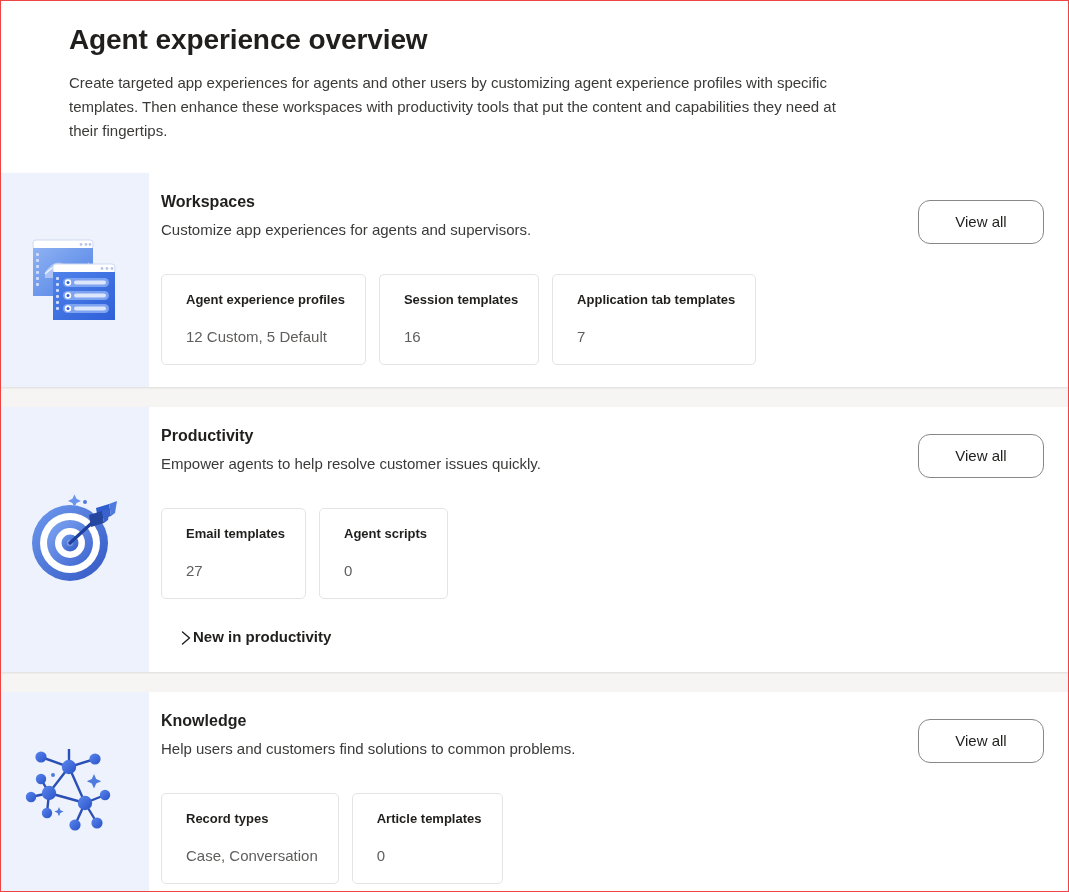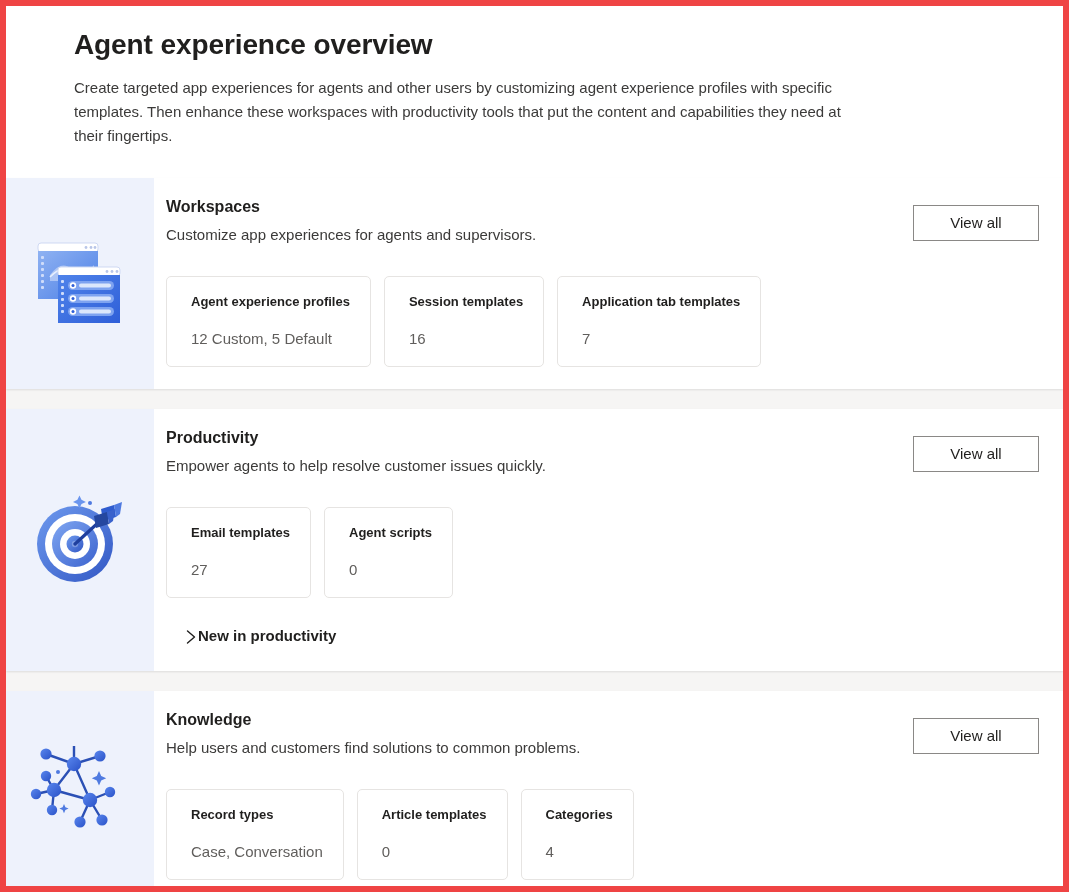--- a/index.html
+++ b/index.html
@@ -9,21 +9,21 @@
   }
   body {
     font-family: "Liberation Sans", sans-serif;
     -webkit-font-smoothing: antialiased;
   }
   .screen {
     position: relative;
     width: 1069px;
     height: 892px;
     box-sizing: border-box;
-    border: 6px solid #ef4444;
+    border: 1px solid #ef4444;
     background: #f6f5f4;
     overflow: hidden;
   }
 
   
   .page-header {
     background: #ffffff;
     padding: 22px 0 30px 68px;
   }
   .page-title {
@@ -83,24 +83,24 @@
     font-size: 15px;
     color: #3b3a39;
     margin: 0;
     line-height: 22px;
   }
   .view-all-btn {
     flex: 0 0 auto;
     margin-top: 9px;
     margin-right: 0;
     min-width: 126px;
-    height: 36px;
+    height: 44px;
     background: #ffffff;
     border: 1px solid #8a8886;
-    border-radius: 0;
+    border-radius: 12px;
     font-family: "Liberation Sans", sans-serif;
     font-size: 15px;
     color: #201f1e;
     cursor: pointer;
     padding: 0 22px;
   }
 
   
   .tiles {
     display: flex;
@@ -378,21 +378,17 @@
 
       <div class="tiles">
         <div class="tile">
           <div class="tile-label">Record types</div>
           <div class="tile-value">Case, Conversation</div>
         </div>
         <div class="tile">
           <div class="tile-label">Article templates</div>
           <div class="tile-value">0</div>
         </div>
-        <div class="tile">
-          <div class="tile-label">Categories</div>
-          <div class="tile-value">4</div>
-        </div>
       </div>
     </div>
   </div>
 
 </div>
 
 </body></html>

